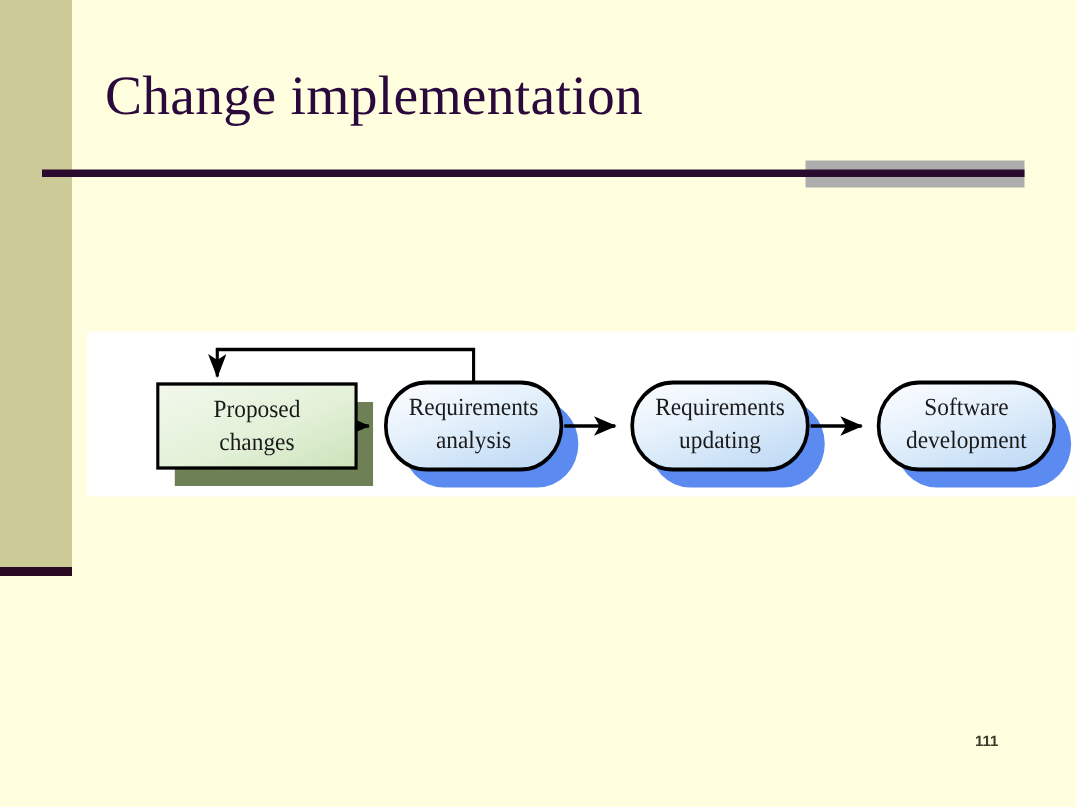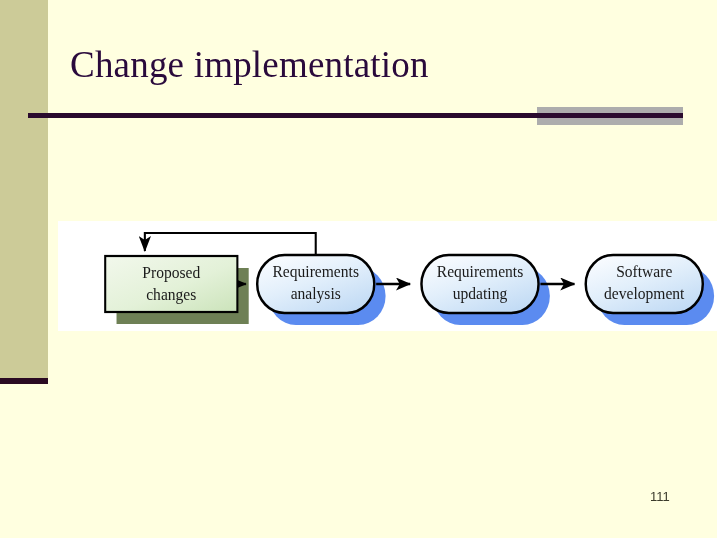--- a/index.html
+++ b/index.html
@@ -90,22 +90,22 @@
   .diagram-svg {
     display: block;
   }
 
   
   .page-number {
     position: absolute;
     left: 650px;
     top: 489px;
     font-family: "Liberation Sans", sans-serif;
-    font-size: 13px;
-    font-weight: normal;
+    font-size: 10px;
+    font-weight: bold;
     color: #3B3B2B;
   }
 </style>
 </head>
 <body>
 
 <div id="slide">
 
   <div class="side-bar"></div>
   <div class="side-bar-underline"></div>

